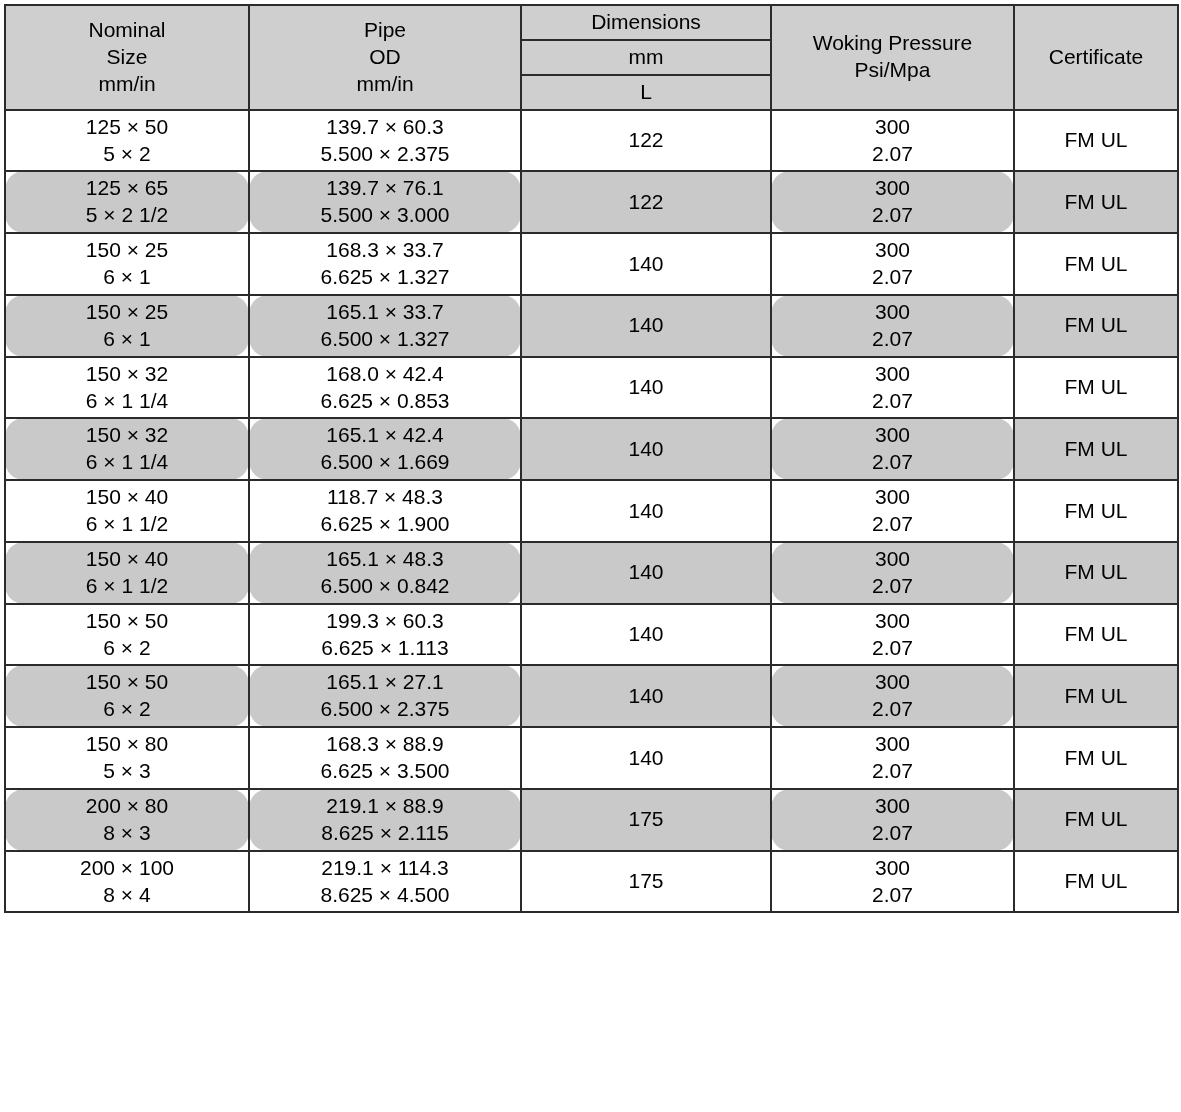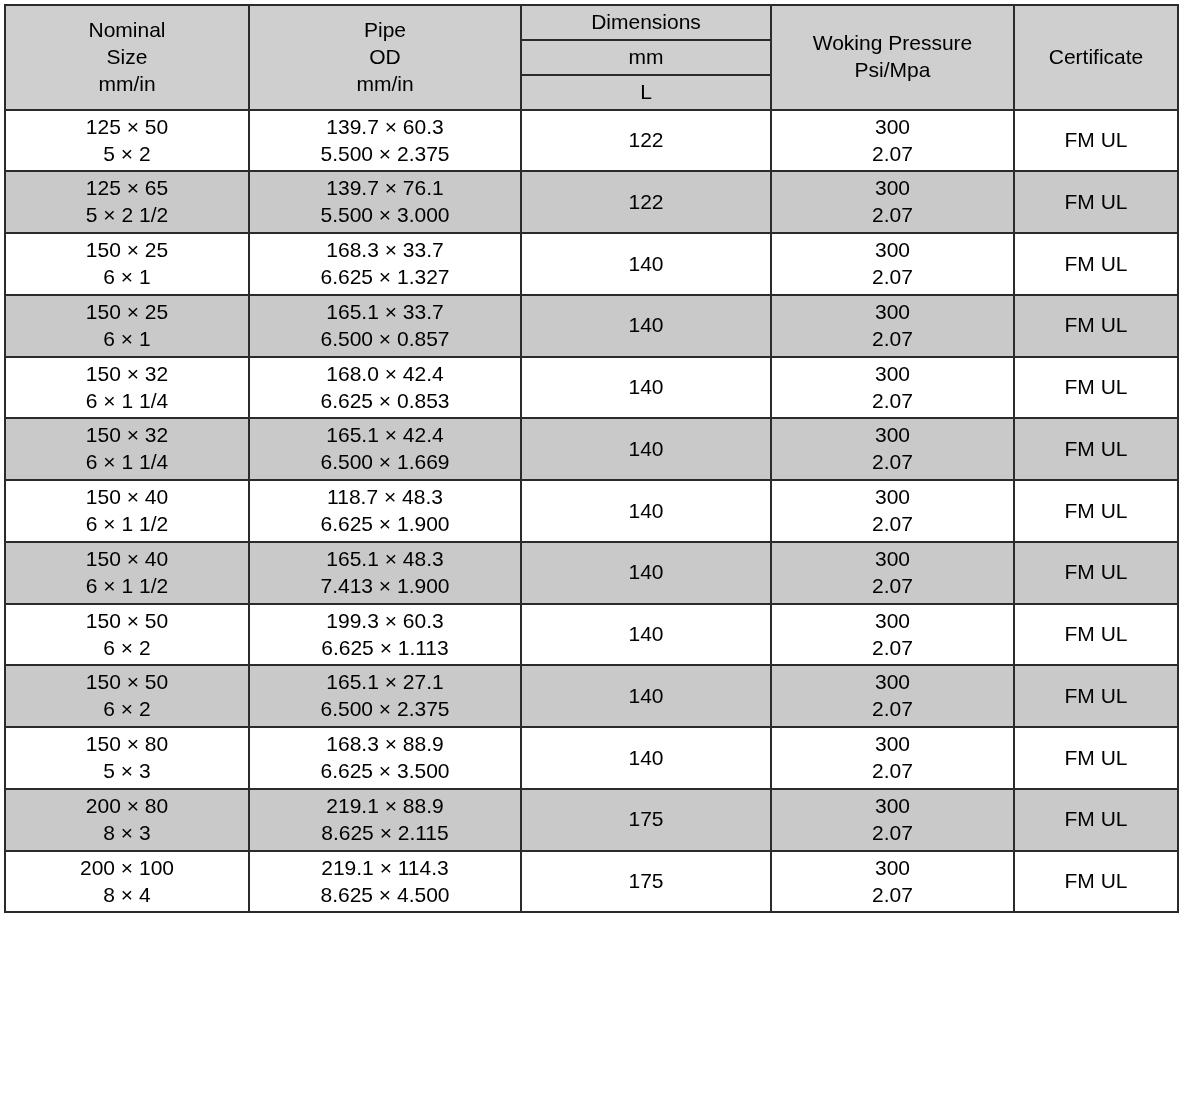--- a/index.html
+++ b/index.html
@@ -43,21 +43,21 @@
   .col-dim     { width: 250px; }
   .col-press   { width: 243px; }
   .col-cert    { width: 164px; }
 
   .hdr-multi { padding: 6px 4px; }
   .hdr-line { display: block; }
 
   tbody tr.shaded td { background: #c9c9c9; }
   tbody tr.plain td { background: #ffffff; }
 
-  td.two-line { padding: 5px 2px; }
+  td.two-line { padding: 5px 2px; border-radius: 19px; }
   td .l1, td .l2 { display: block; }
   td.single { font-size: 22px; }
 </style>
 </head>
 <body>
 
 <div class="table-wrap">
   <table class="spec">
     <colgroup>
       <col class="col-nominal">
@@ -141,21 +141,21 @@
           </td>
           <td class="single"><span>FM UL</span></td>
         </tr>
         <tr class="shaded">
           <td class="two-line">
             <span class="l1">150 × 25</span>
             <span class="l2">6 × 1</span>
           </td>
           <td class="two-line">
             <span class="l1">165.1 × 33.7</span>
-            <span class="l2">6.500 × 0.857</span>
+            <span class="l2">6.500 × 1.327</span>
           </td>
           <td class="single"><span>140</span></td>
           <td class="two-line">
             <span class="l1">300</span>
             <span class="l2">2.07</span>
           </td>
           <td class="single"><span>FM UL</span></td>
         </tr>
         <tr class="plain">
           <td class="two-line">
@@ -205,21 +205,21 @@
           </td>
           <td class="single"><span>FM UL</span></td>
         </tr>
         <tr class="shaded">
           <td class="two-line">
             <span class="l1">150 × 40</span>
             <span class="l2">6 × 1 1/2</span>
           </td>
           <td class="two-line">
             <span class="l1">165.1 × 48.3</span>
-            <span class="l2">7.413 × 1.900</span>
+            <span class="l2">6.500 × 0.842</span>
           </td>
           <td class="single"><span>140</span></td>
           <td class="two-line">
             <span class="l1">300</span>
             <span class="l2">2.07</span>
           </td>
           <td class="single"><span>FM UL</span></td>
         </tr>
         <tr class="plain">
           <td class="two-line">

